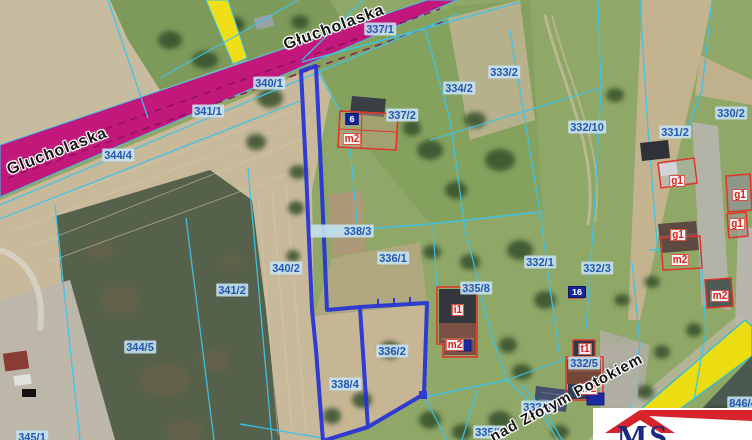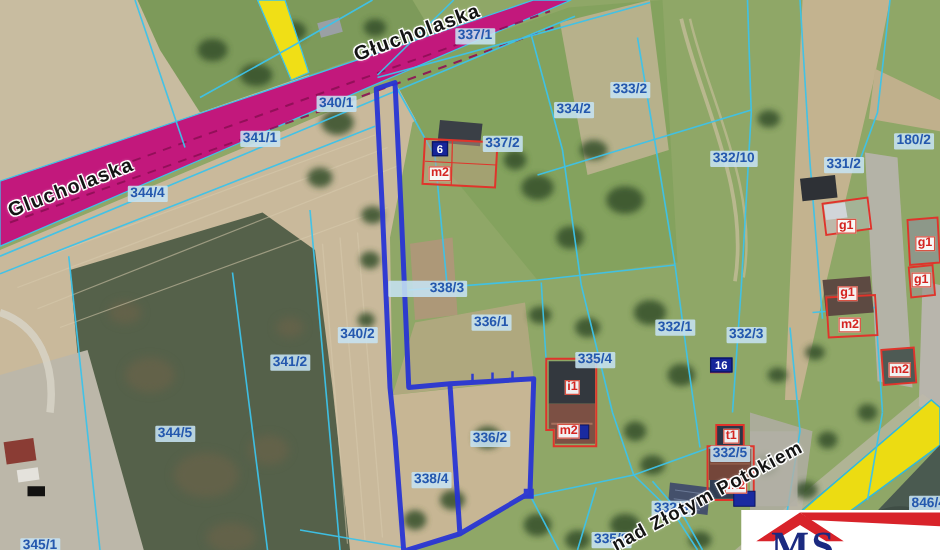--- a/index.html
+++ b/index.html
@@ -256,27 +256,27 @@
 
   <div id="labels">
       <div class="plabel" style="left: 380px; top: 29px;">337/1</div>
       <div class="plabel" style="left: 269px; top: 83px;">340/1</div>
       <div class="plabel" style="left: 208px; top: 111px;">341/1</div>
       <div class="plabel" style="left: 118px; top: 155px;">344/4</div>
       <div class="plabel" style="left: 459px; top: 88px;">334/2</div>
       <div class="plabel" style="left: 504px; top: 72px;">333/2</div>
       <div class="plabel" style="left: 587px; top: 127px;">332/10</div>
       <div class="plabel" style="left: 675px; top: 132px;">331/2</div>
-      <div class="plabel" style="left: 731px; top: 113px;">180/2</div>
+      <div class="plabel" style="left: 731px; top: 113px;">330/2</div>
       <div class="plabel" style="left: 390px; top: 115px; margin-left: 12px;">337/2</div>
       <div class="plabel" style="left: 342px; top: 231px; padding-left: 33px;">338/3</div>
       <div class="plabel" style="left: 393px; top: 258px;">336/1</div>
       <div class="plabel" style="left: 286px; top: 268px;">340/2</div>
       <div class="plabel" style="left: 232px; top: 290px;">341/2</div>
-      <div class="plabel" style="left: 476px; top: 288px;">335/4</div>
+      <div class="plabel" style="left: 476px; top: 288px;">335/8</div>
       <div class="plabel" style="left: 540px; top: 262px;">332/1</div>
       <div class="plabel" style="left: 597px; top: 268px;">332/3</div>
       <div class="plabel" style="left: 140px; top: 347px;">344/5</div>
       <div class="plabel" style="left: 345px; top: 384px;">338/4</div>
       <div class="plabel" style="left: 392px; top: 351px;">336/2</div>
       <div class="plabel" style="left: 584px; top: 363px;">332/5</div>
       <div class="plabel" style="left: 537px; top: 407px;">332/8</div>
       <div class="plabel" style="left: 489px; top: 432px;">335/2</div>
       <div class="plabel" style="left: 32px; top: 437px;">345/1</div>
       <div class="plabel" style="left: 743px; top: 403px;">846/4</div>

